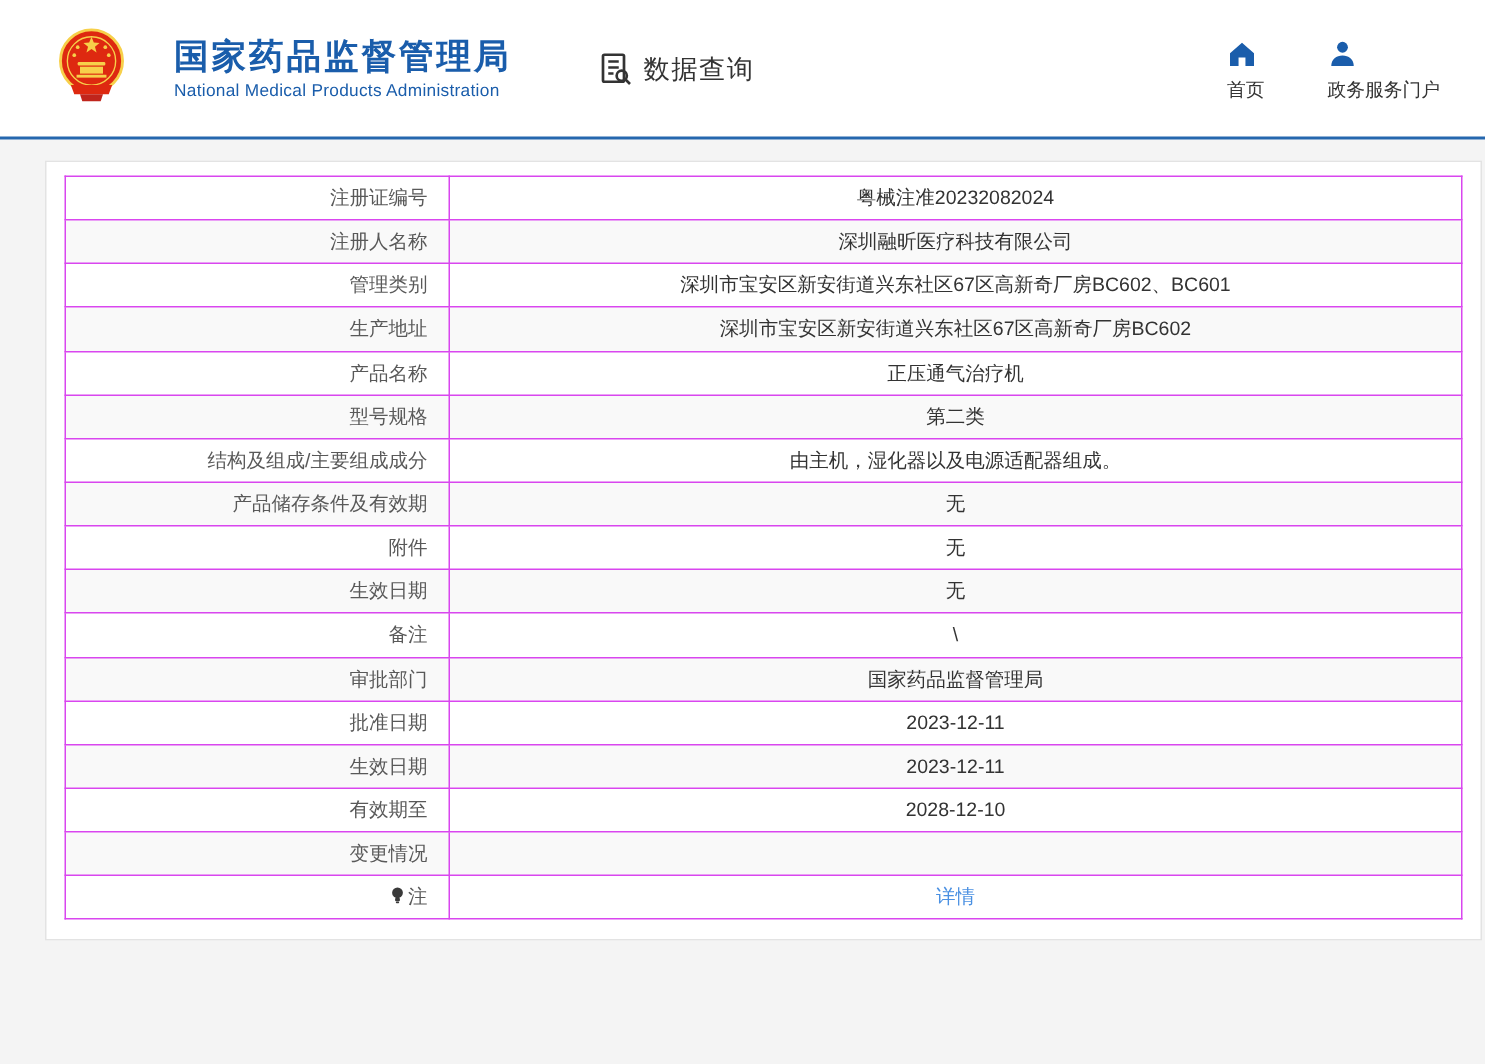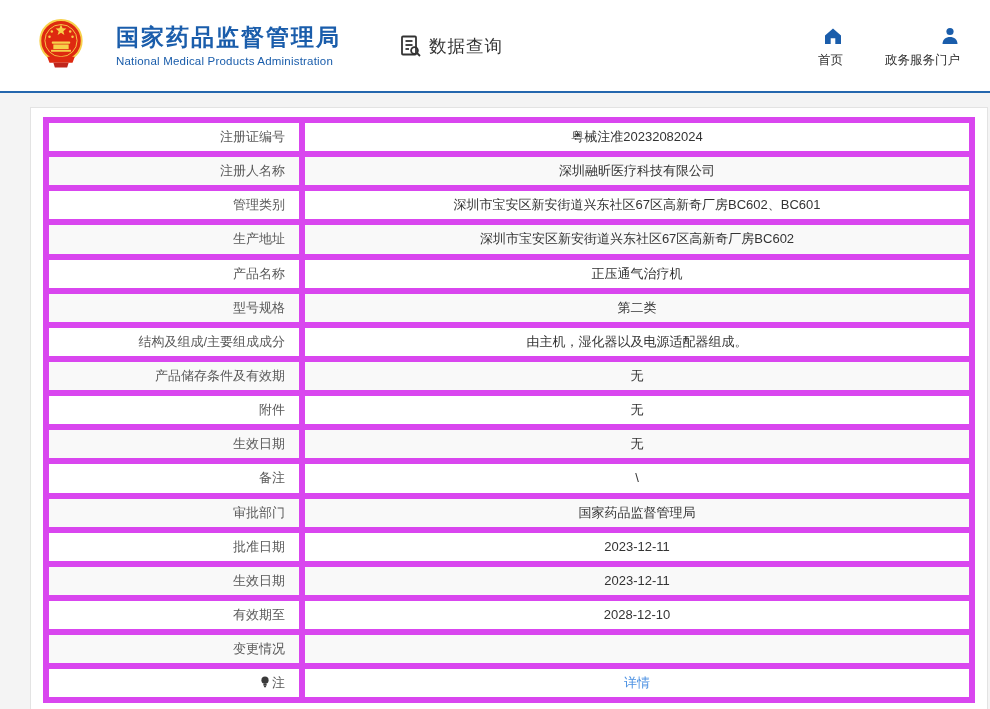--- a/index.html
+++ b/index.html
@@ -17,38 +17,38 @@
   }
   .brand { display: flex; align-items: center; margin-left: 38px; }
   .brand-emblem { width: 46px; height: 56px; margin-right: 10px; }
   .brand-text { display: flex; flex-direction: column; margin-left: 22px; }
   .brand-title { color: #1a5dab; font-size: 23px; font-weight: bold; letter-spacing: 2px; line-height: 1.2; }
   .brand-sub { color: #1a5dab; font-size: 11.5px; margin-top: 3px; letter-spacing: 0.2px; }
   .data-query { display: flex; align-items: center; margin-left: 58px; cursor: pointer; }
   .data-query svg { width: 24px; height: 24px; margin-right: 6px; }
   .data-query-label { color: #333; font-size: 17.5px; letter-spacing: 1px; }
   .header-nav { position: absolute; right: 30px; top: 26px; display: flex; gap: 42px; }
-  .nav-item { display: flex; flex-direction: column; align-items: flex-end; cursor: pointer; }
+  .nav-item { display: flex; flex-direction: column; align-items: flex-start; cursor: pointer; }
   .nav-item svg { width: 20px; height: 20px; margin-bottom: 6px; }
   .nav-label { color: #333; font-size: 12.5px; white-space: nowrap; }
   
   .content-wrap { padding: 14px 0 0 30px; }
   .panel { width: 958px; background: #ffffff; border: 1px solid #e3e3e3; }
   .panel-titlebar {
     height: 33px; background: #efefef; border-bottom: 1px solid #e3e3e3;
     display: flex; align-items: center; padding-left: 14px;
   }
   .panel-titlebar svg { width: 13px; height: 15px; margin-right: 6px; }
   .panel-title { color: #1a5dab; font-size: 14px; }
   .panel-body { padding: 9px 12px 13px 12px; }
   
   table.info-table { width: 100%; border-collapse: collapse; border: 1px solid #d9d9d9; }
   table.info-table tr:nth-child(even) { background: #f9f9f9; }
   table.info-table th, table.info-table td {
-    border: 6px solid #d946ef; font-size: 13px; line-height: 1.55;
+    border: 1px solid #d946ef; font-size: 13px; line-height: 1.55;
     padding: 4px 14px; vertical-align: middle;
   }
   table.info-table th {
     width: 256px; text-align: right; font-weight: normal; color: #595959;
     white-space: nowrap;
   }
   table.info-table td { text-align: center; color: #333333; }
   td a.detail-link { color: #4a90e2; text-decoration: none; cursor: pointer; }
   .bulb-icon-svg { width: 10px; height: 12px; vertical-align: -1px; margin-right: 2px; }
 </style>

